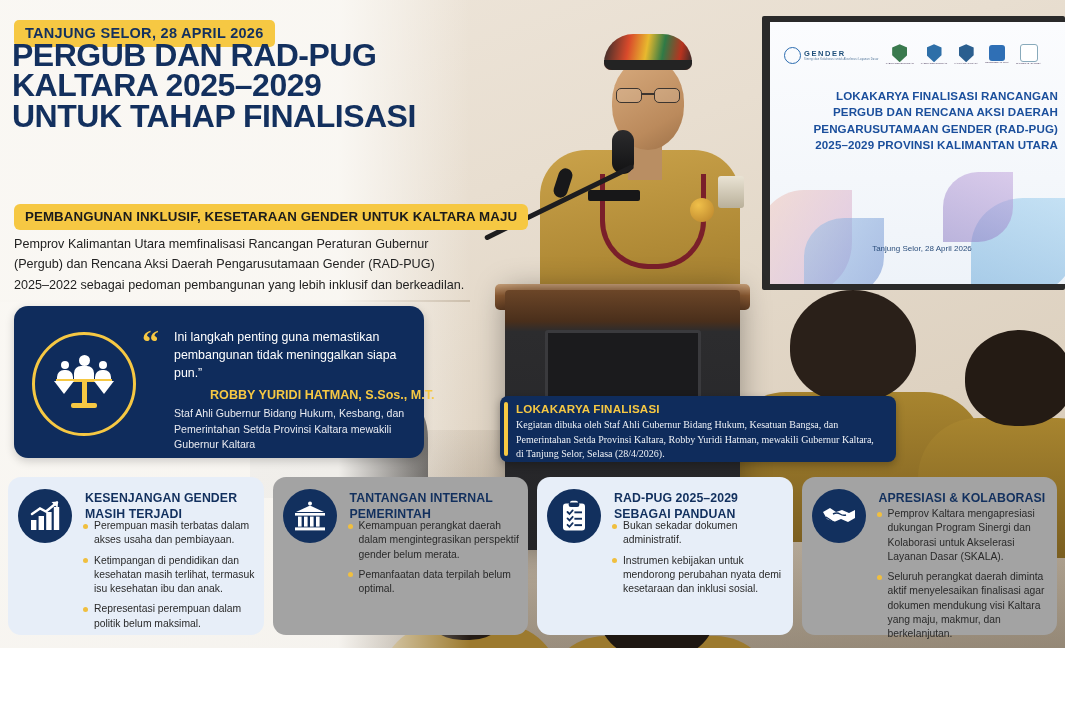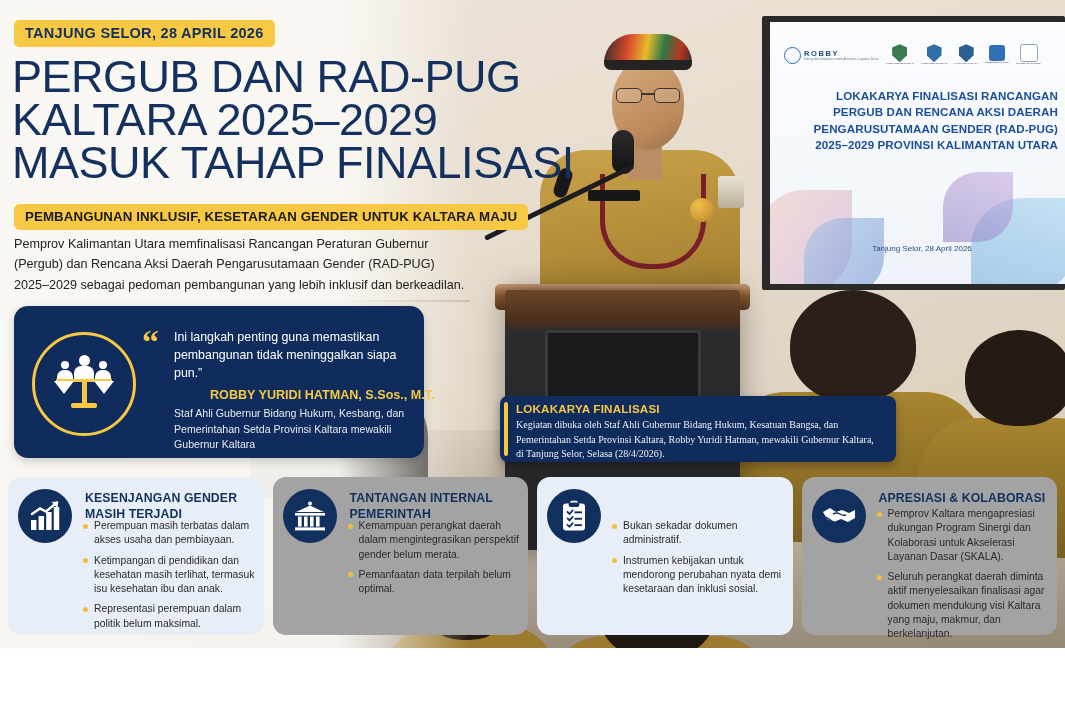--- a/index.html
+++ b/index.html
@@ -96,22 +96,22 @@
   .head.h5{left:420px;top:560px;width:92px;height:80px;background:#241b14;}
   .shoulder.s5{left:380px;top:624px;width:180px;height:96px;background:#9c7a2e;}
 
   
   .veil-left{position:absolute;left:0;top:0;width:470px;height:660px;
         background:linear-gradient(90deg,rgba(250,248,244,.97) 0%,rgba(250,248,244,.95) 72%,rgba(250,248,244,0) 100%);}
 
   
   .kicker{position:absolute;left:14px;top:20px;background:#f6c843;color:#13305e;
         font-weight:bold;font-size:14.5px;letter-spacing:.3px;padding:5px 11px 6px;border-radius:5px;}
-  .headline{position:absolute;left:12px;top:56px;width:560px;color:#13305e;
-        font-weight:normal;font-size:45px;line-height:0.95;letter-spacing:-.5px;}
+  .headline{position:absolute;left:12px;top:40px;width:560px;color:#13305e;
+        font-weight:bold;font-size:32px;line-height:0.95;letter-spacing:-.5px;}
   .headline div{white-space:nowrap;}
   .subbar{position:absolute;left:14px;top:204px;background:#f6c843;color:#1b1b1b;
         font-weight:bold;font-size:13.3px;letter-spacing:.1px;padding:5px 11px 6px;border-radius:6px;}
   .lede{position:absolute;left:14px;top:234px;width:452px;color:#222;font-size:12.6px;line-height:1.62;}
 
   
   .quotecard{position:absolute;left:14px;top:306px;width:410px;height:152px;
         background:#0f2c5c;border-radius:14px;box-shadow:0 3px 10px rgba(0,0,0,.18);}
   .qc-ring{position:absolute;left:18px;top:26px;width:98px;height:98px;border-radius:50%;
         border:3.5px solid #f6c843;display:flex;align-items:center;justify-content:center;}
@@ -175,21 +175,21 @@
     <div class="screen">
       <div class="screen-deco" style="left:-14px;top:168px;width:96px;height:104px;background:linear-gradient(120deg,#f2c8b4,#cfa7d8);"></div>
       <div class="screen-deco" style="left:34px;top:196px;width:80px;height:78px;background:linear-gradient(120deg,#9ec4e8,#6f8fd0);"></div>
       <div class="screen-deco" style="right:-10px;top:176px;width:104px;height:98px;background:linear-gradient(200deg,#9fd0ef,#6aa8d8);"></div>
       <div class="screen-deco" style="right:52px;top:150px;width:70px;height:70px;background:linear-gradient(200deg,#c3a6dd,#8f7fc4);"></div>
 
       <div class="logo-row">
         <div class="lr-skala">
           <div class="circ"></div>
           <div>
-            <div class="txt">ROBBY</div>
+            <div class="txt">GENDER</div>
             <div class="sub">Sinergi dan Kolaborasi untuk Akselerasi Layanan Dasar</div>
           </div>
         </div>
         <div class="logo-item">
           <div class="shieldlogo"></div>
           <div class="logo-cap">KABUPATEN BULUNGAN</div>
         </div>
         <div class="logo-item">
           <div class="shieldlogo b"></div>
           <div class="logo-cap">KABUPATEN NUNUKAN</div>
@@ -248,25 +248,25 @@
     <div class="head h2"></div>
 
     <div class="veil-left"></div>
   </div>
 
   <div class="kicker">TANJUNG SELOR, 28 APRIL 2026</div>
 
   <div class="headline">
     <div>PERGUB DAN RAD-PUG</div>
     <div>KALTARA 2025–2029</div>
-    <div>MASUK TAHAP FINALISASI</div>
+    <div>UNTUK TAHAP FINALISASI</div>
   </div>
 
   <div class="subbar">PEMBANGUNAN INKLUSIF, KESETARAAN GENDER UNTUK KALTARA MAJU</div>
-  <div class="lede">Pemprov Kalimantan Utara memfinalisasi Rancangan Peraturan Gubernur (Pergub) dan Rencana Aksi Daerah Pengarusutamaan Gender (RAD-PUG) 2025–2029 sebagai pedoman pembangunan yang lebih inklusif dan berkeadilan.</div>
+  <div class="lede">Pemprov Kalimantan Utara memfinalisasi Rancangan Peraturan Gubernur (Pergub) dan Rencana Aksi Daerah Pengarusutamaan Gender (RAD-PUG) 2025–2022 sebagai pedoman pembangunan yang lebih inklusif dan berkeadilan.</div>
 
   <div class="quotecard">
     <div class="qc-ring">
       <div class="scale-ico">
         <div class="p ph" style="left:25.5px;top:2px;"></div>
         <div class="pb" style="left:21px;top:13px;width:20px;height:14px;"></div>
         <div class="p phs" style="left:8px;top:8px;"></div>
         <div class="pb" style="left:4px;top:17px;width:16px;height:10px;"></div>
         <div class="p phs" style="left:46px;top:8px;"></div>
         <div class="pb" style="left:42px;top:17px;width:16px;height:10px;"></div>
@@ -337,20 +337,21 @@
           <rect x="13" y="1.8" width="8" height="5" rx="2" fill="#fff"></rect>
           <rect x="11.6" y="3.4" width="10.8" height="4.6" rx="2.2" fill="#12305e"></rect>
           <path d="M10.5 13 l2 2 l3.2 -3.6" stroke="#12305e" stroke-width="1.8" fill="none" stroke-linecap="round"></path>
           <rect x="17.4" y="12.4" width="7.6" height="1.9" fill="#12305e"></rect>
           <path d="M10.5 19.4 l2 2 l3.2 -3.6" stroke="#12305e" stroke-width="1.8" fill="none" stroke-linecap="round"></path>
           <rect x="17.4" y="18.8" width="7.6" height="1.9" fill="#12305e"></rect>
           <path d="M10.5 25.8 l2 2 l3.2 -3.6" stroke="#12305e" stroke-width="1.8" fill="none" stroke-linecap="round"></path>
           <rect x="17.4" y="25.2" width="7.6" height="1.9" fill="#12305e"></rect>
         </svg>
       </div>
+      <h3>RAD-PUG 2025–2029 SEBAGAI PANDUAN</h3>
       <ul class="bullets">
         <li>Bukan sekadar dokumen administratif.</li>
         <li>Instrumen kebijakan untuk mendorong perubahan nyata demi kesetaraan dan inklusi sosial.</li>
       </ul>
     </div>
 
     <div class="card cream c4">
       <div class="ico">
         <svg class="svgico" viewBox="0 0 34 34" aria-hidden="true">
           <path d="M1 13 L8 9 L14 13 L20 11 L27 14 L33 11 L33 19 L26 23 L19 20 L12 23 L5 20 Z" fill="#fff"></path>

